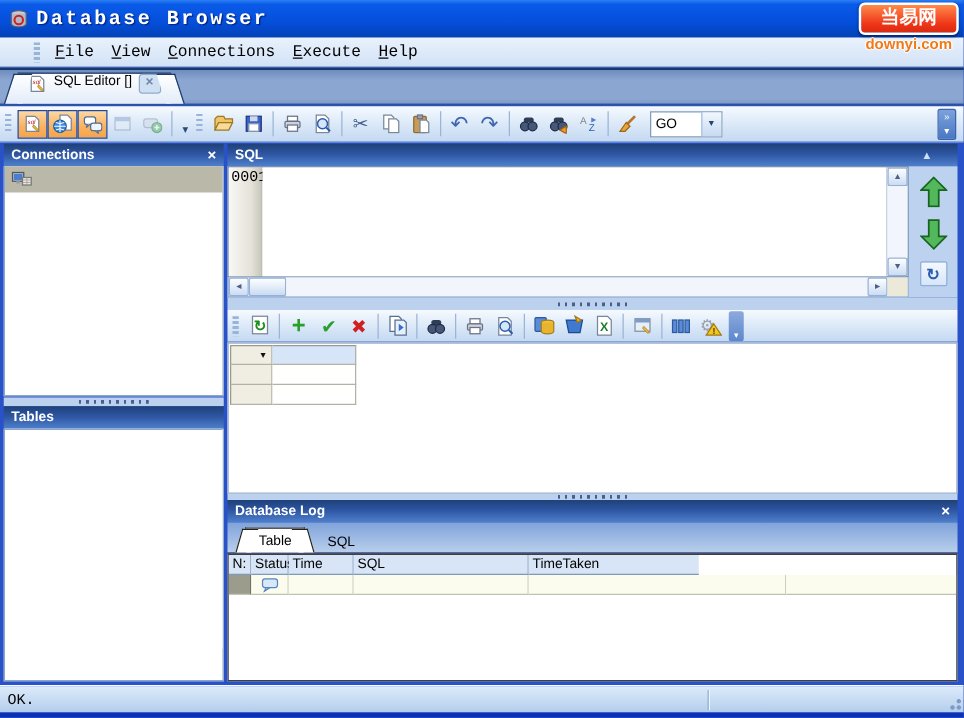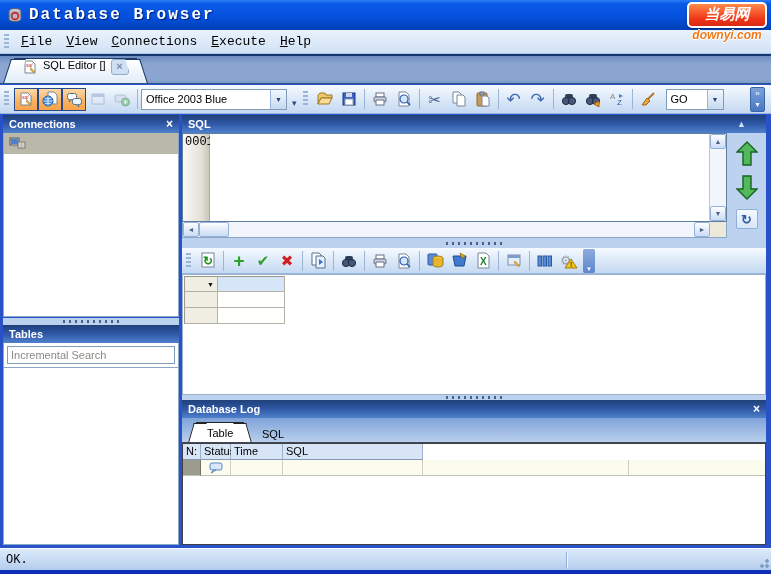--- a/index.html
+++ b/index.html
@@ -9,31 +9,31 @@
   .mono { font-family:"Liberation Mono",monospace; }
 
   
   #titlebar { left:0; top:0; width:771px; height:30px;
     background:linear-gradient(180deg,#2a80f5 0%,#0a5ae8 12%,#0550dd 55%,#0346c4 85%,#0240b4 100%);
     display:flex; align-items:center; padding-left:7px; }
   #titletext { color:#fff; font-weight:bold; font-size:16px; letter-spacing:2px;
     font-family:"Liberation Mono",monospace; text-shadow:1px 1px 1px #00217a; margin-left:6px; }
 
   
-  #wm { right:4px; top:2px; width:80px; text-align:center; z-index:50;font-style:italic; }
+  #wm { right:4px; top:2px; width:80px; text-align:center; z-index:50; }
   #wm-badge { display:block; background:linear-gradient(180deg,#ff8a4a,#ef3418 70%,#d82a10);
     border:2px solid #fff; border-radius:5px; color:#fff; font-weight:bold; font-size:15px;
     line-height:20px; height:26px; box-shadow:0 1px 2px rgba(0,0,0,.4); }
   #wm-domain { display:block; color:#f07a1a; font-weight:bold; font-size:12px; margin-top:0px;
     text-shadow:1px 0 #fff,-1px 0 #fff,0 1px #fff,0 -1px #fff; }
 
   
   #menubar { left:0; top:30px; width:771px; height:24px;
     background:linear-gradient(180deg,#e9f2fc,#d2e2f6); border-bottom:1px solid #aac4e4;
-    display:flex; align-items:center; }
+    display:flex; align-items:center;padding-left:23px; }
   .vgrip { width:5px; height:16px; margin:0 5px 0 4px;
     background:repeating-linear-gradient(180deg,#9ab4d8 0 2px,transparent 2px 4px); }
   .menu-item { padding:2px 7px; font-family:"Liberation Mono",monospace; font-size:13px; cursor:default; }
   .menu-item .u { text-decoration:underline; }
 
   
   #tabstrip { left:0; top:54px; width:771px; height:30px;
     background:linear-gradient(180deg,#6d8cbe,#8ba6d1 30%,#8ba6d1 85%,#7d99c6);
     border-top:2px solid #16386e; border-bottom:1px solid #2f538c; }
   #doc-tab { position:absolute; left:14px; bottom:0; height:25px; padding:0 8px;
@@ -211,24 +211,20 @@
   <span class="tb dim">
     <svg width="16" height="16">
         <rect x="1" y="4" width="11" height="7" rx="2" fill="#cfd6e2" stroke="#8090a8"></rect>
         <circle cx="11.5" cy="11" r="4" fill="#44b04a" stroke="#1e6e28"></circle>
         <path d="M9.5 11h4M11.5 9v4" stroke="#fff" stroke-width="1.2"></path>
       </svg>
   </span>
 
   <span class="sep"></span>
 
-  <div class="combo" style="width:146px;">
-    <span class="val">Office 2003 Blue</span>
-    <span class="btn">▼</span>
-  </div>
   <span class="chevdn" style="margin:8px 2px 0 5px;">▾</span>
 
   <span class="vgrip"></span>
 
   <span class="tb">
     <svg width="16" height="16">
         <path d="M1 13V4l2-2h5l1 2h6v3H4l-3 6z" fill="#f2c46a" stroke="#9a7a22"></path>
         <path d="M1 13l3-6h11l-3 6z" fill="#f9da96" stroke="#9a7a22"></path>
       </svg>
   </span>
@@ -333,21 +329,20 @@
 
 <div class="abs hsplit" style="left:3px; top:318px; width:176px; height:7px;">
   <span class="dots"></span>
 </div>
 
 <div class="abs" style="left:3px; top:325px; width:176px;">
   <div class="phdr">
     <span>Tables</span>
   </div>
   <div class="panelbody" style="height:202px;">
-    <input id="tbl-search" placeholder="Incremental Search" style="">
     <div style="border-top:1px solid #8aa6c8; height:176px; background:#fff;"></div>
   </div>
 </div>
 
 <div class="abs phdr" style="left:182px; top:115px; width:584px;">
   <span>SQL</span>
   <span class="x" style="margin-right:14px; font-size:9px; color:#cfe0f6;">▲</span>
 </div>
 
 <div class="abs" id="editor" style="left:182px; top:133px; width:545px; height:89px; display:flex;">
@@ -506,20 +501,21 @@
         <span>Table</span>
       </span>
     <span id="exec-tab-sql"><span>SQL</span></span>
   </div>
   <div id="exec-table" style="height:102px; overflow:hidden;">
     <div style="overflow:hidden;">
       <span class="eth" style="width:18px;">N:</span>
       <span class="eth" style="width:30px;">Status</span>
       <span class="eth" style="width:52px;">Time</span>
       <span class="eth" style="width:140px;">SQL</span>
+      <span class="eth" style="width:136px; border-right:none;">TimeTaken</span>
     </div>
     <div style="overflow:hidden;">
       <span class="etd" style="width:18px; background:#9c9c8c; border-right:1px solid #70706a;"></span>
       <span class="etd" style="width:30px; display:flex; align-items:center; justify-content:center;">
         <svg width="14" height="12">
             <rect x="1" y="1" width="12" height="7" rx="2" fill="#d6e8fa" stroke="#5a86c0"></rect>
             <path d="M4 8l-1.5 3L7 8z" fill="#d6e8fa" stroke="#5a86c0"></path>
           </svg>
       </span>
       <span class="etd" style="width:52px;"></span>

